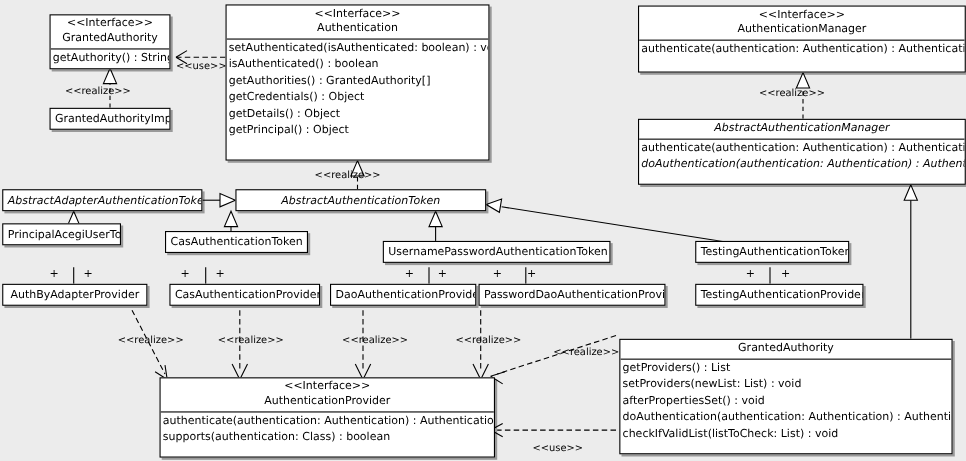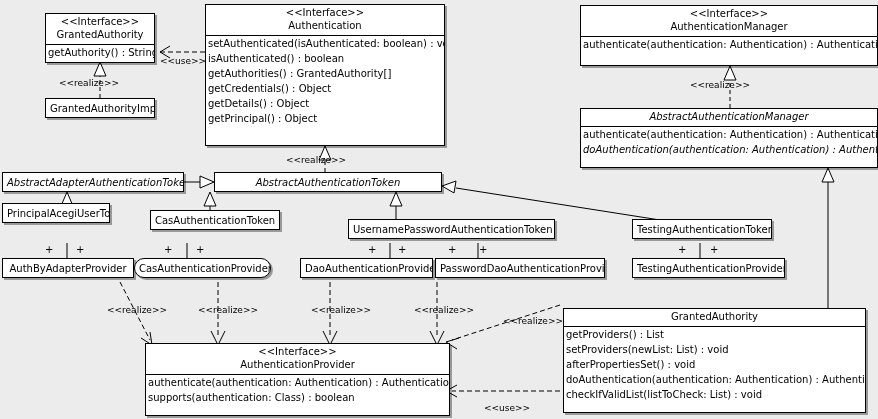--- a/index.html
+++ b/index.html
@@ -249,21 +249,21 @@
   <div class="cls simple" style="left:632px;top:219px;width:140px;height:20px;">
     <div class="name">TestingAuthenticationToken</div>
   </div>
   <div class="plus" style="left:678px;top:245px;">+</div>
   <div class="plus" style="left:710px;top:245px;">+</div>
 
   <div class="cls simple" style="left:2px;top:258px;width:132px;height:20px;">
     <div class="name">AuthByAdapterProvider</div>
   </div>
 
-  <div class="cls simple" style="left:134px;top:258px;width:137px;height:20px;border-radius:10px;">
+  <div class="cls simple" style="left:154px;top:258px;width:137px;height:20px;">
     <div class="name">CasAuthenticationProvider</div>
   </div>
 
   <div class="cls simple" style="left:300px;top:258px;width:133px;height:20px;">
     <div class="name">DaoAuthenticationProvider</div>
   </div>
 
   <div class="cls simple" style="left:435px;top:258px;width:170px;height:20px;">
     <div class="name">PasswordDaoAuthenticationProvider</div>
   </div>

